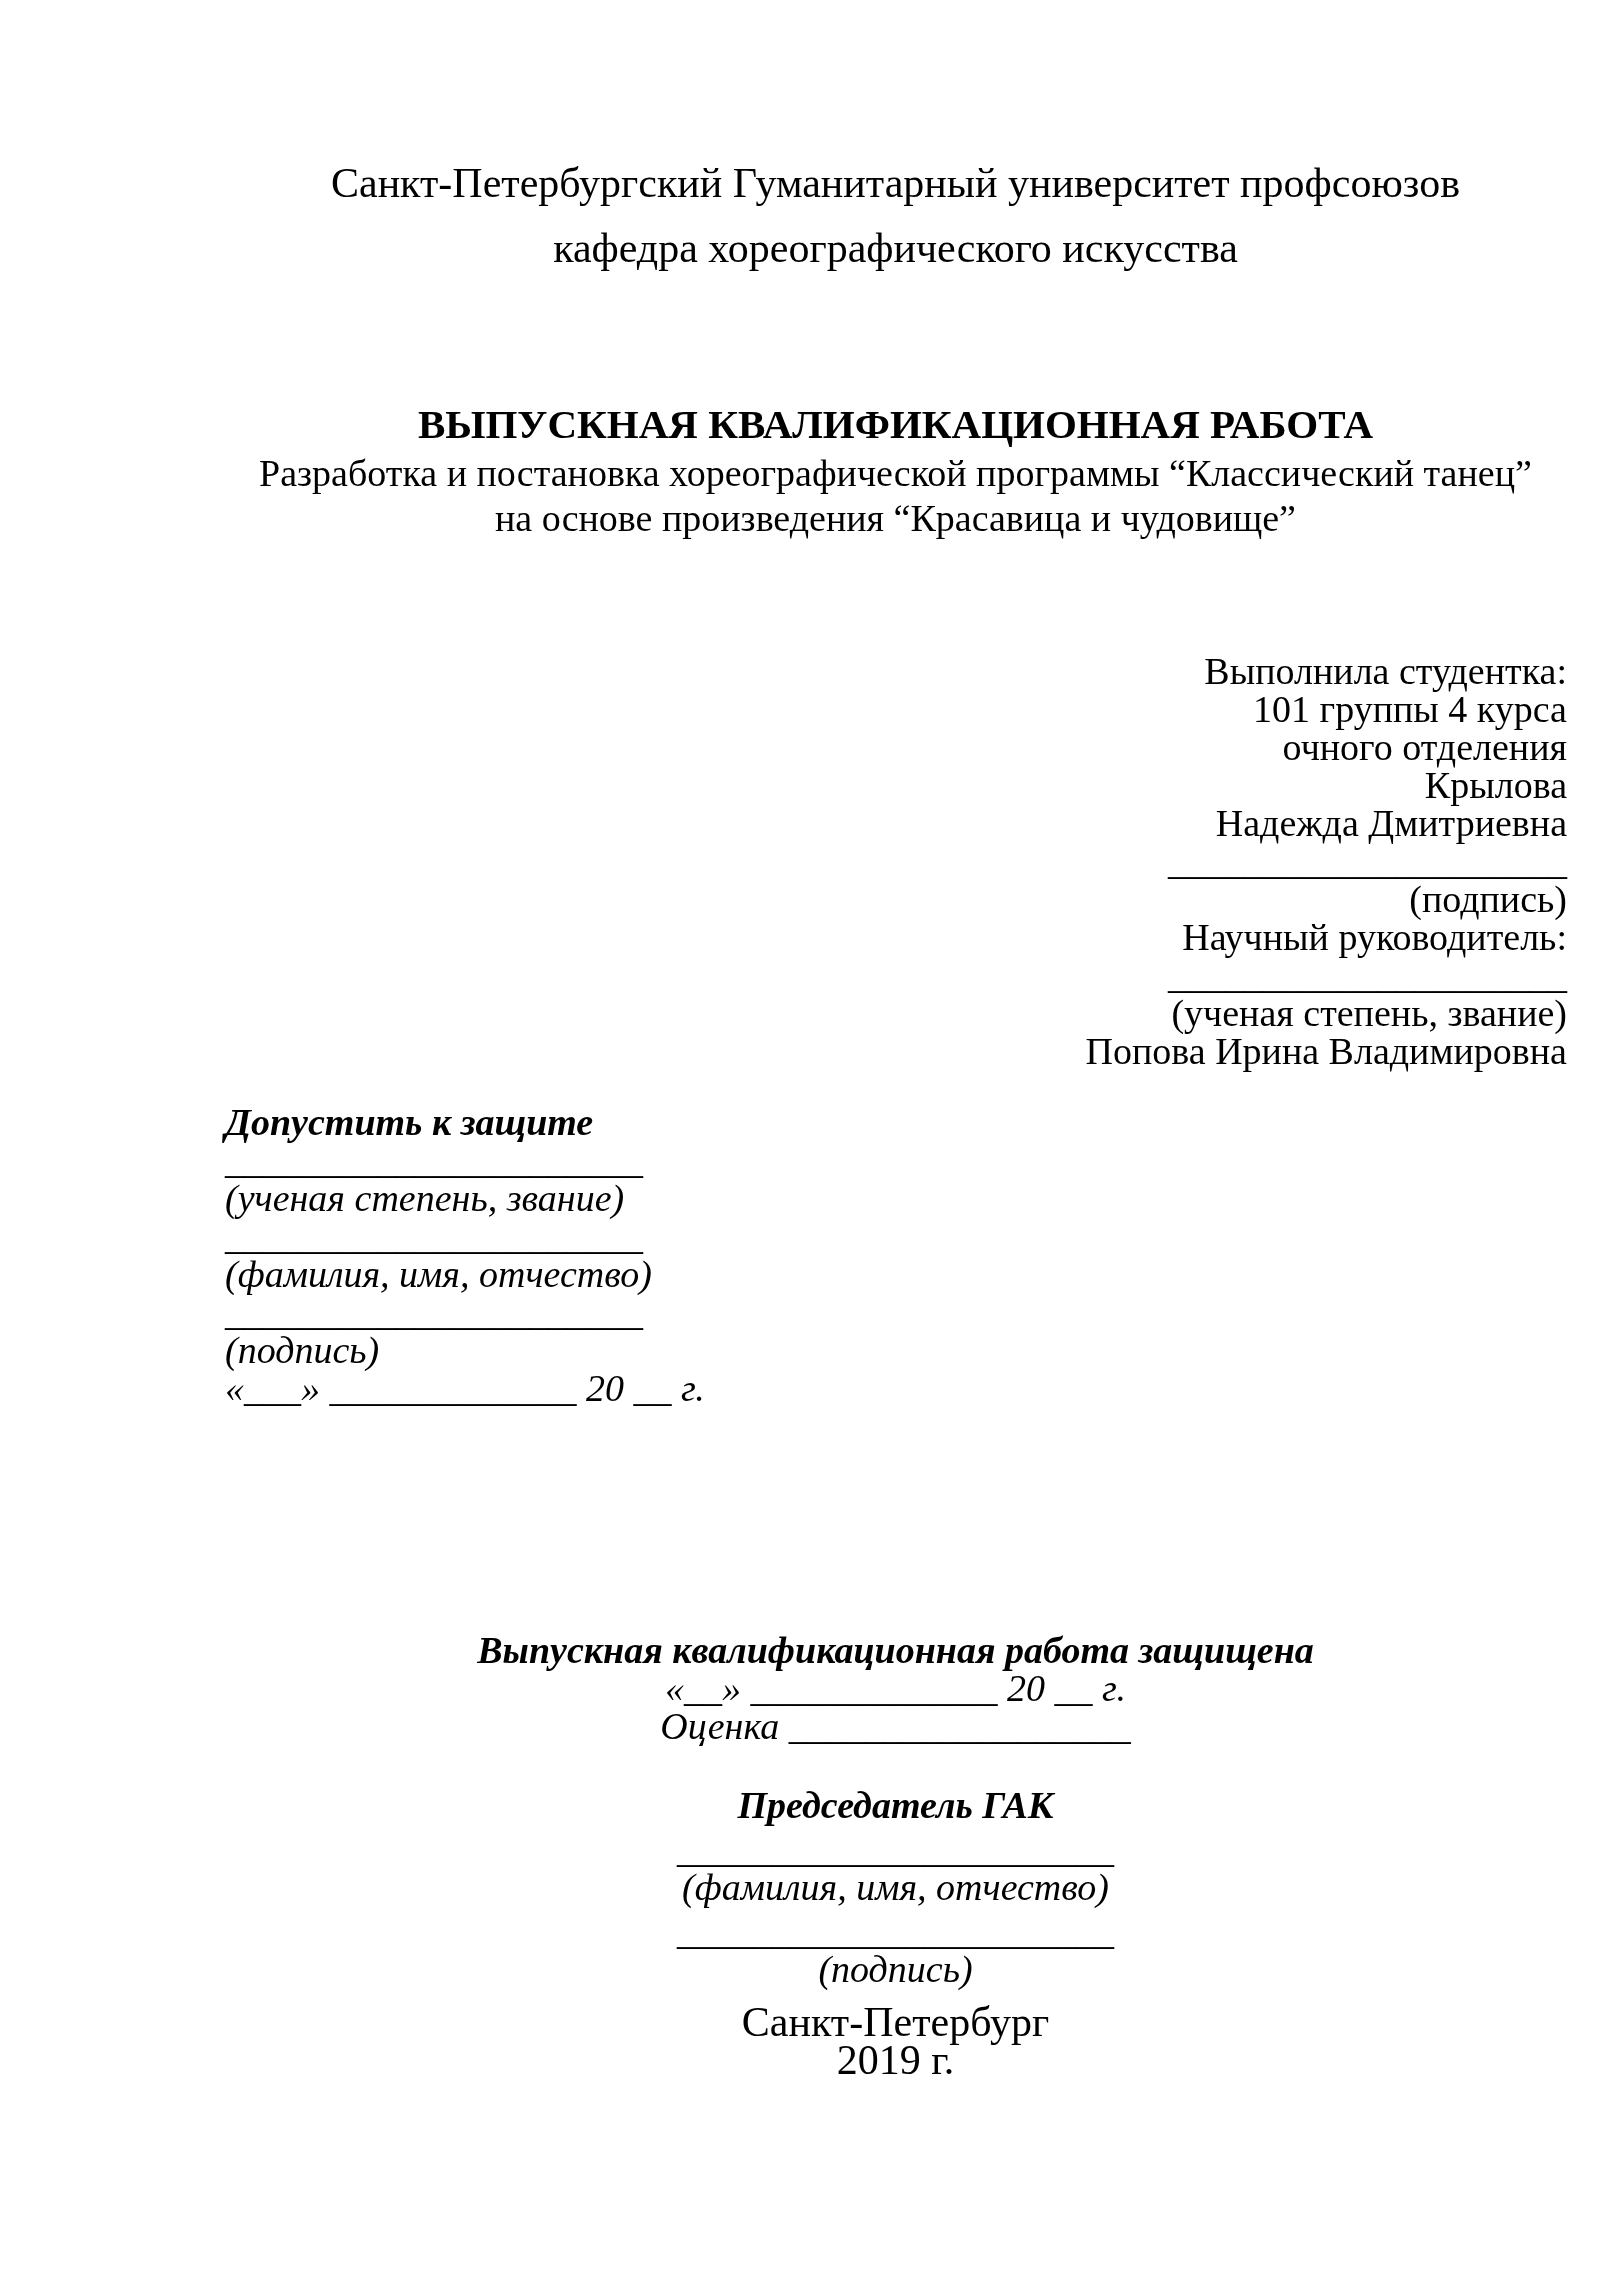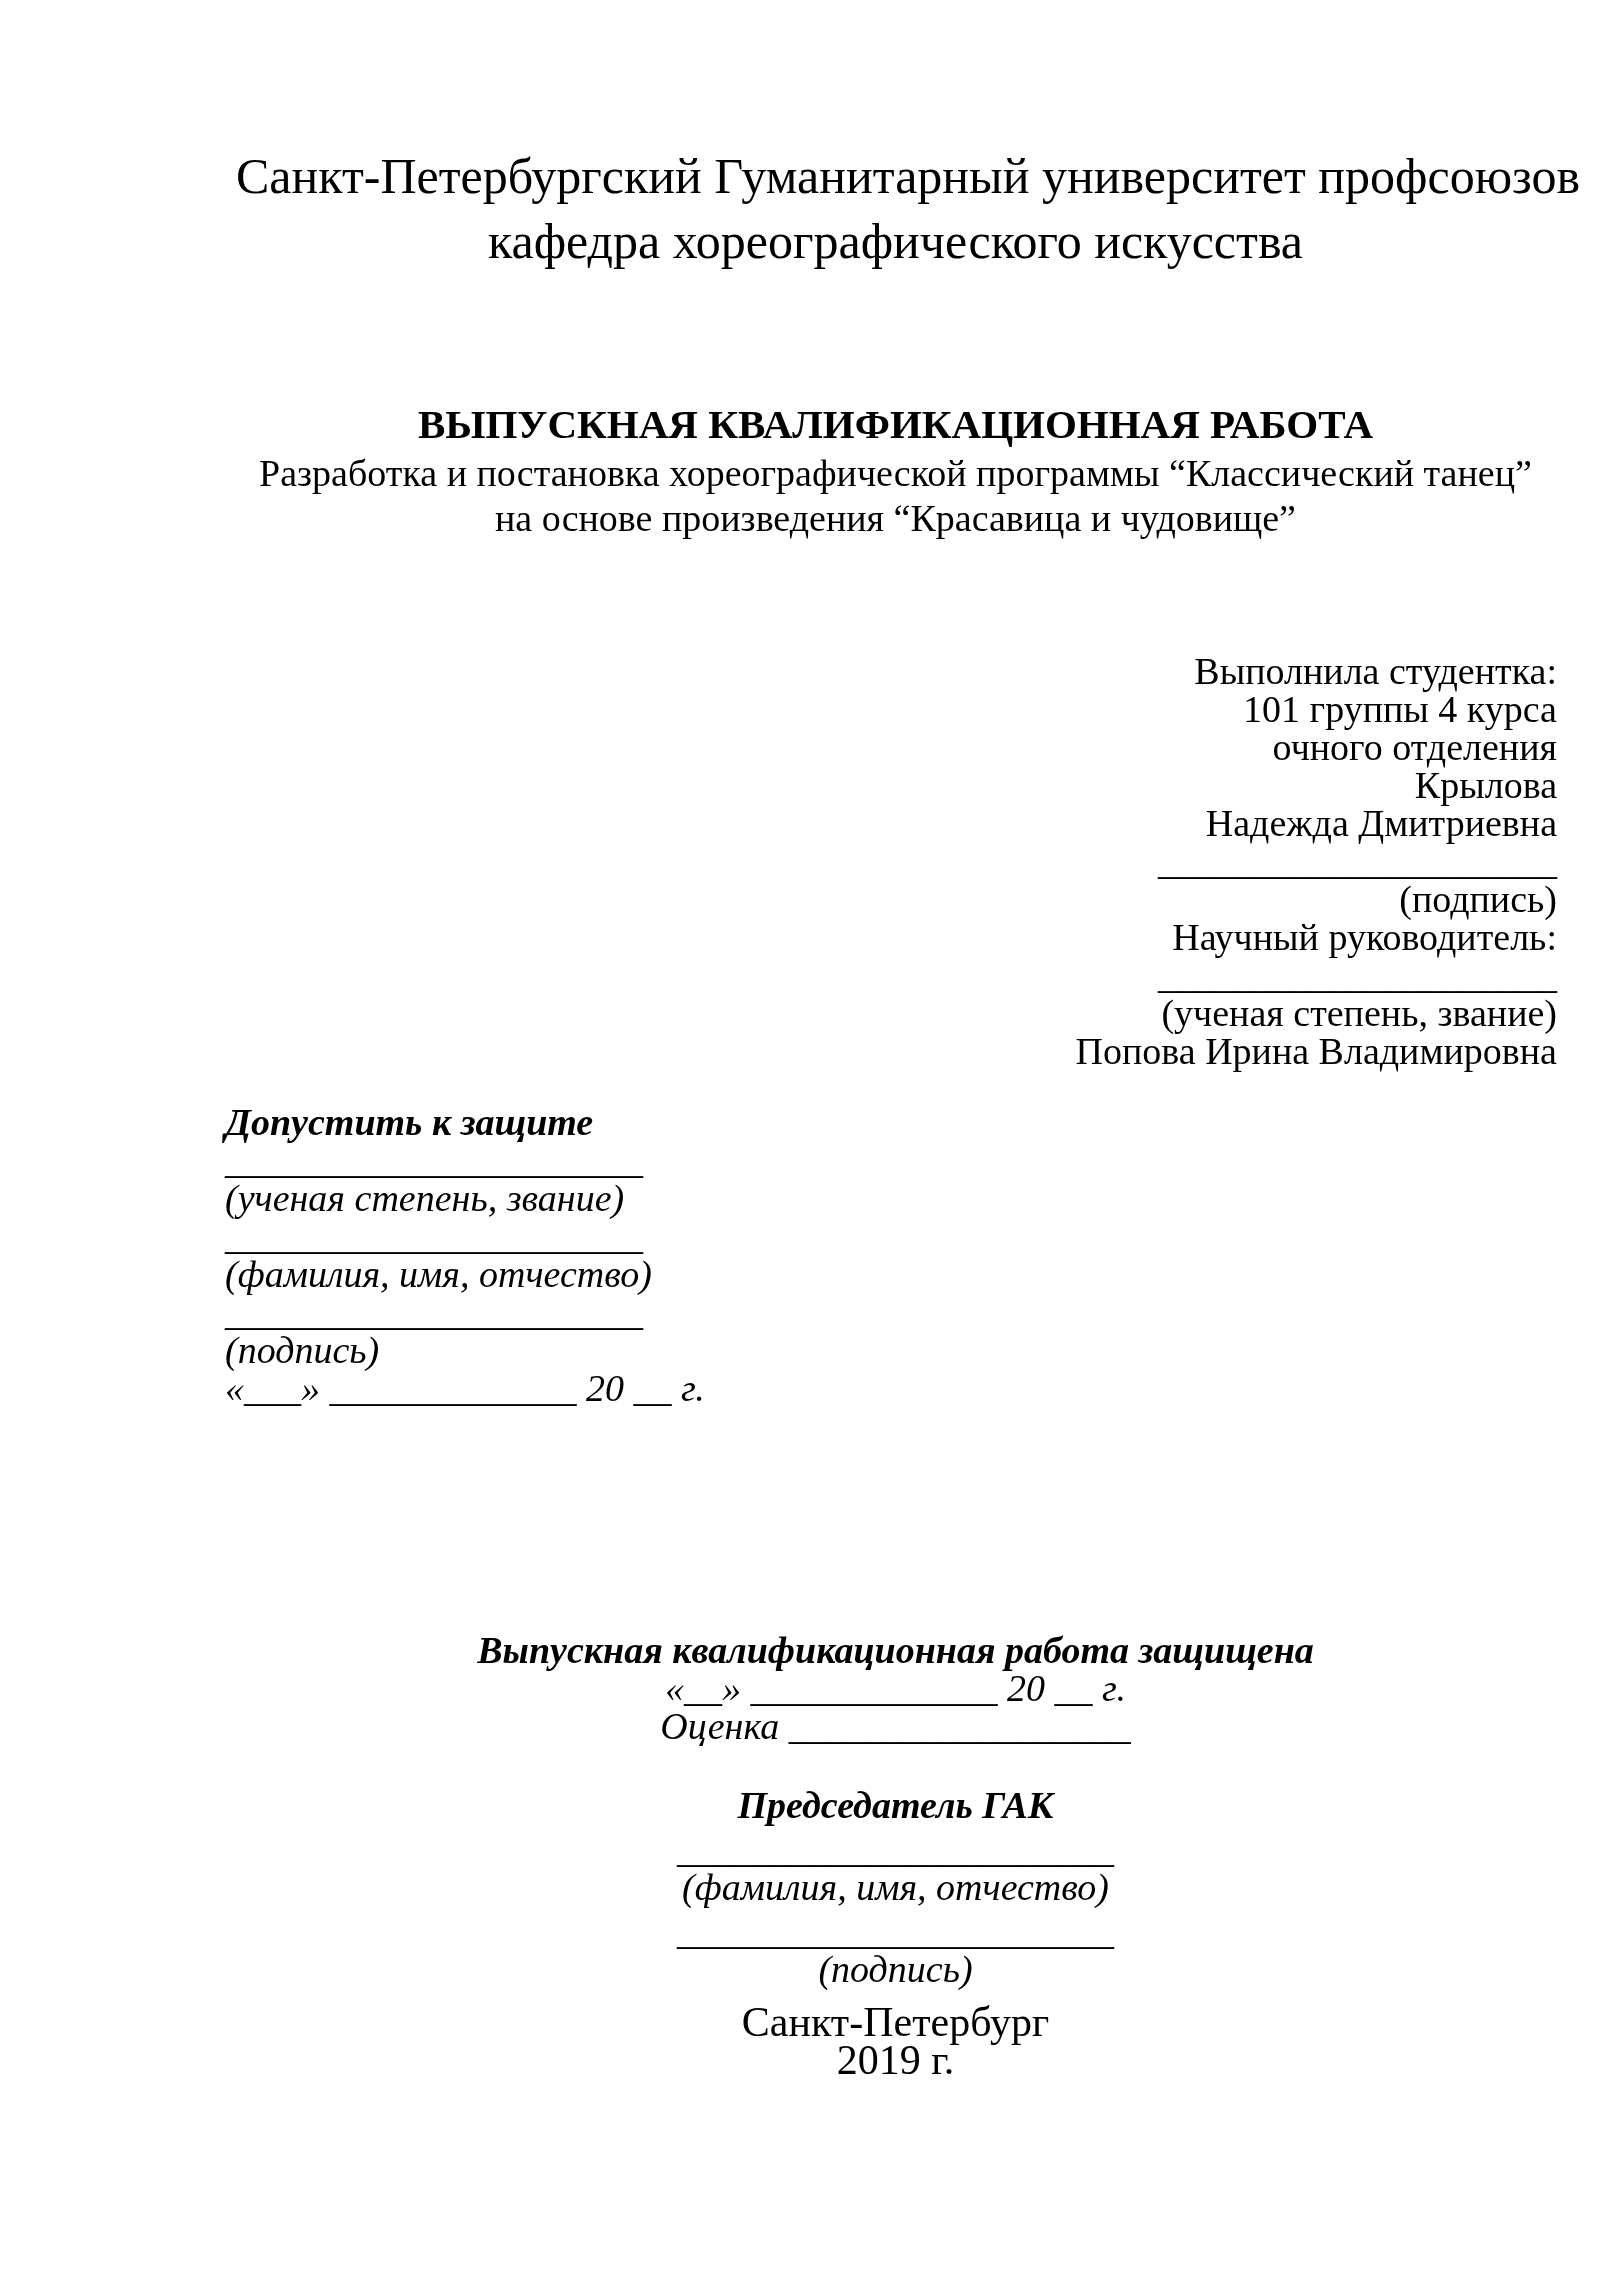--- a/index.html
+++ b/index.html
@@ -18,41 +18,41 @@
   }
   .centered-zone {
     position: absolute;
     left: 236px;
     width: 1319px;
     text-align: center;
   }
   .nowrap { white-space: nowrap; }
 
   
-  .header { top: 157px; font-size: 50px; line-height: 38px; }
+  .header { top: 164px; font-size: 42px; line-height: 38px; }
   .header .line2 { margin-top: 27px; }
 
   
   .title-block { top: 391px; margin-top: 11px; }
   .title-block .title {
     font-size: 41px;
     line-height: 44px;
     font-weight: bold;
   }
   .title-block .subtitle {
     font-size: 38px;
     line-height: 45px;
   }
   .title-block .subtitle.first { margin-top: 4.7px; }
 
   
   .student-block {
     position: absolute;
     top: 652px;
-    right: 66px;
+    right: 56px;
     text-align: right;
     font-size: 38px;
     line-height: 38px;
     white-space: nowrap;
   }
 
   
   .admission-block {
     position: absolute;
     top: 1103px;

